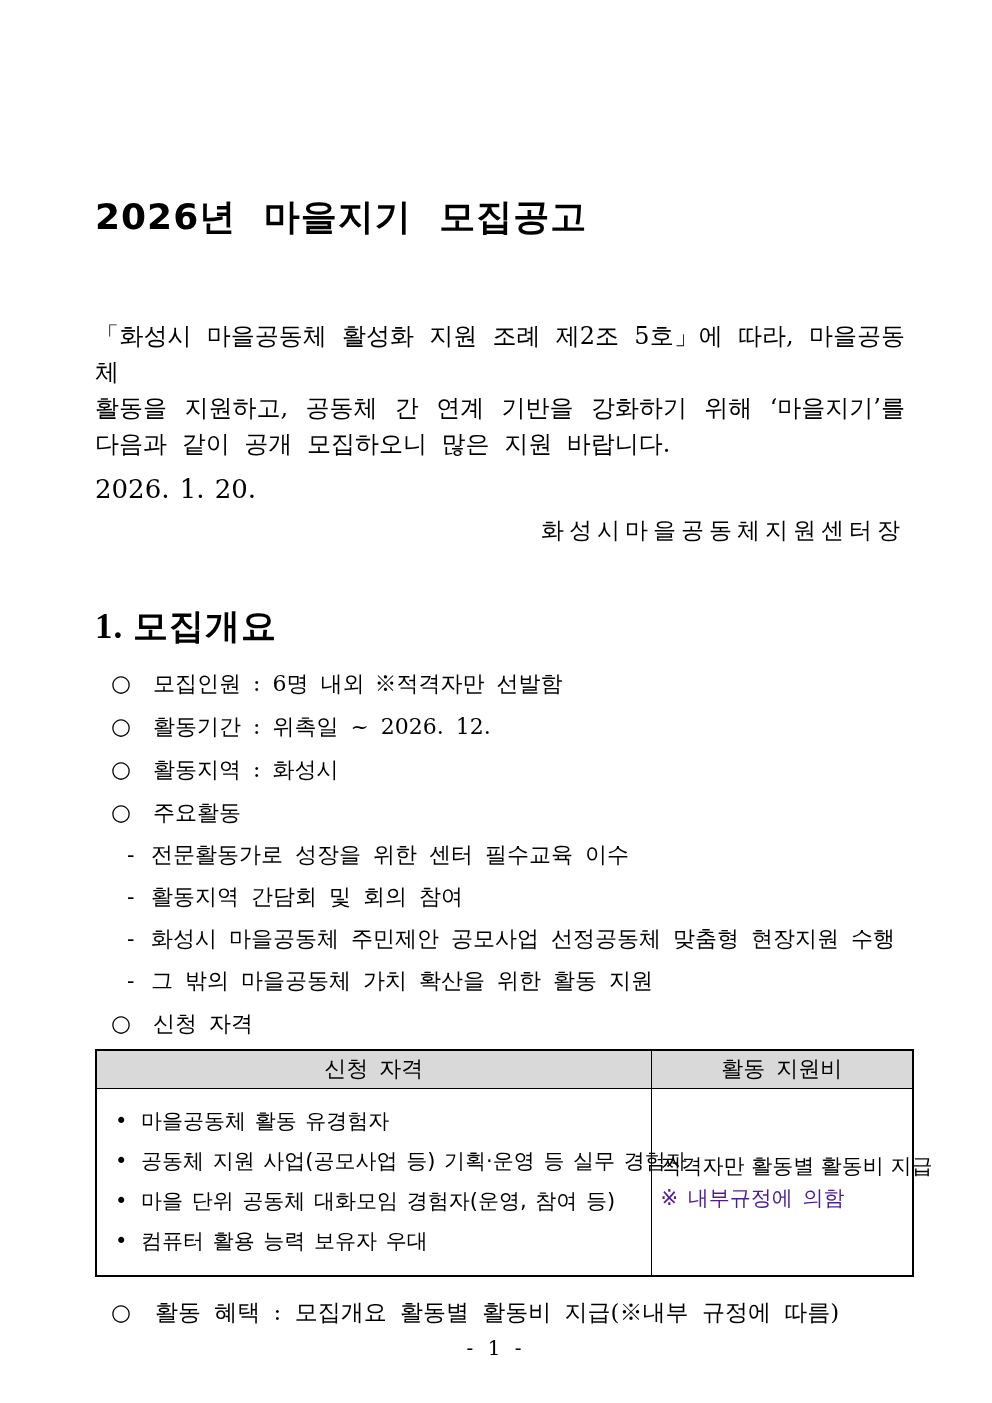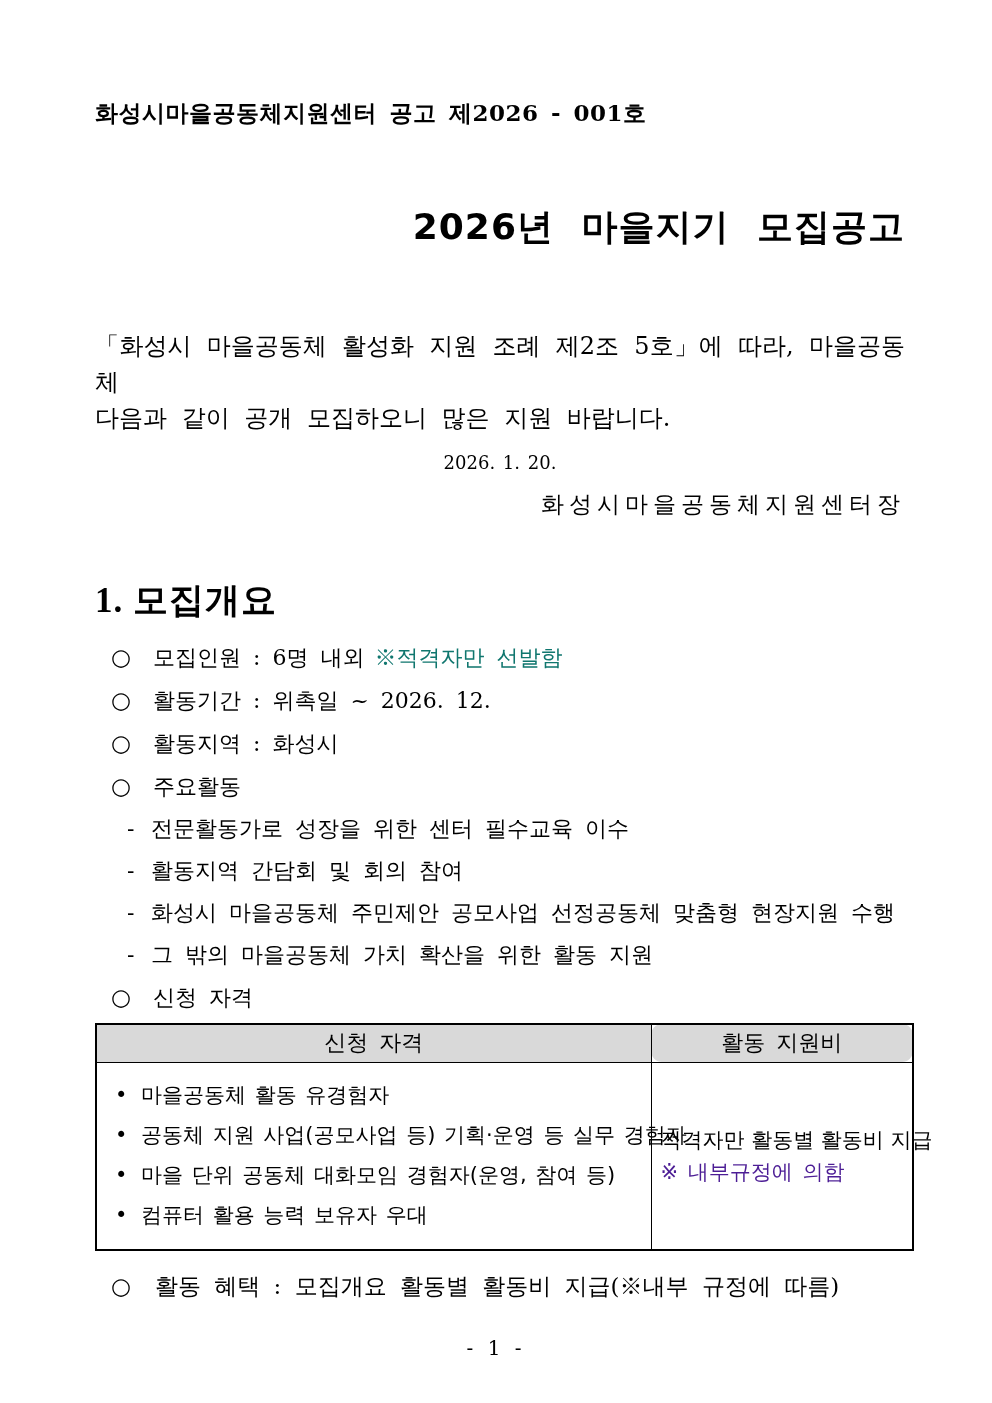--- a/index.html
+++ b/index.html
@@ -14,40 +14,40 @@
     padding:98px 87px 0 95px;
     overflow:hidden;
   }
   
   .doc-no {
     font-size:23px; font-weight:bold; letter-spacing:0.5px;
     word-spacing:4px; line-height:30px;
   }
   
   .title {
-    margin-top:74px;
-    text-align:right;
+    margin-top:94px;
+    text-align:left;
     font-family:"DejaVu Sans","Liberation Sans",sans-serif;
     font-weight:800;
     font-size:36px; line-height:50px;
     letter-spacing:1px; word-spacing:14px;
   }
   
   .intro {
     margin-top:76px;
     font-size:24px; line-height:36px;
     word-spacing:7px;
   }
   .intro .line { text-align:justify; }
   .intro .line.full { text-align-last:justify; }
   
   .date {
     margin-top:12px;
-    text-align:center;
-    font-size:18px; line-height:30px; word-spacing:2px;
+    text-align:left;
+    font-size:26px; line-height:30px; word-spacing:2px;
   }
   .signer {
     margin-top:4px;
     text-align:right;
     font-size:23px; line-height:44px;
     letter-spacing:5px;
   }
   
   .sec-heading {
     margin-top:58px;
@@ -59,42 +59,42 @@
   .list { margin-top:24px; font-size:22px; }
   .list .item {
     display:flex; align-items:baseline;
     line-height:30px; margin-top:12px;
     word-spacing:5px; white-space:nowrap;
   }
   .list .item:first-child { margin-top:0; }
   .list .item .marker { flex:0 0 auto; }
   .list .item.lvl1 .marker { margin-left:16px; width:42px; font-size:23px; }
   .list .item.lvl2 .marker { margin-left:32px; width:24px; }
-  .note-blue { color:#0f766e; margin-left:10px; }
+  .note-blue { color:#000000; margin-left:10px; }
   
   table.qual {
     margin-top:10px;
     width:810px;
     border-collapse:collapse;
     border:2px solid #000;
     font-family:"DejaVu Sans","Liberation Sans",sans-serif;
     font-size:21px;
     table-layout:fixed;
   }
   table.qual th, table.qual td { border:1.5px solid #000; }
   table.qual th {
     background:#d9d9d9;
     font-weight:normal;
     height:38px;
     font-size:22px;
     text-align:center;
     word-spacing:4px;
   }
   th.col-qual { width:555px; }
-  th.col-pay  { width:262px;border-radius:11px; }
+  th.col-pay  { width:262px; }
   td.qual-cell { padding:12px 6px 14px 10px; vertical-align:middle; }
   .qual-line { display:flex; line-height:40px; word-spacing:2px; white-space:nowrap; }
   .qual-line .dot { width:34px; text-align:left; padding-left:8px; flex:0 0 auto; }
   td.pay-cell { padding:6px 4px 6px 9px; vertical-align:middle; }
   .pay-line1 { line-height:32px; white-space:nowrap; }
   .pay-note  { line-height:32px; color:#4c1d95; word-spacing:3px; white-space:nowrap; }
   
   .benefit {
     display:flex; align-items:baseline;
     margin-top:20px;
@@ -106,26 +106,26 @@
     position:absolute; left:0; right:0; top:1336px;
     text-align:center;
     font-size:20px; letter-spacing:4px;
   }
 </style>
 </head>
 <body>
 
 <div class="page">
 
-  <div class="doc-no">화성시마을공동체지원센터 공고 제2026 - 001호</div>
 
   <div class="title">2026년 마을지기 모집공고</div>
 
   <div class="intro">
     <div class="line full">「화성시 마을공동체 활성화 지원 조례 제2조 5호」에 따라, 마을공동체</div>
+    <div class="line full">활동을 지원하고, 공동체 간 연계 기반을 강화하기 위해 ‘마을지기’를</div>
     <div class="line">다음과 같이 공개 모집하오니 많은 지원 바랍니다.</div>
   </div>
 
   <div class="date">2026. 1. 20.</div>
   <div class="signer">화성시마을공동체지원센터장</div>
 
   <div class="sec-heading">1. 모집개요</div>
 
   <div class="list">
     <div class="item lvl1">

